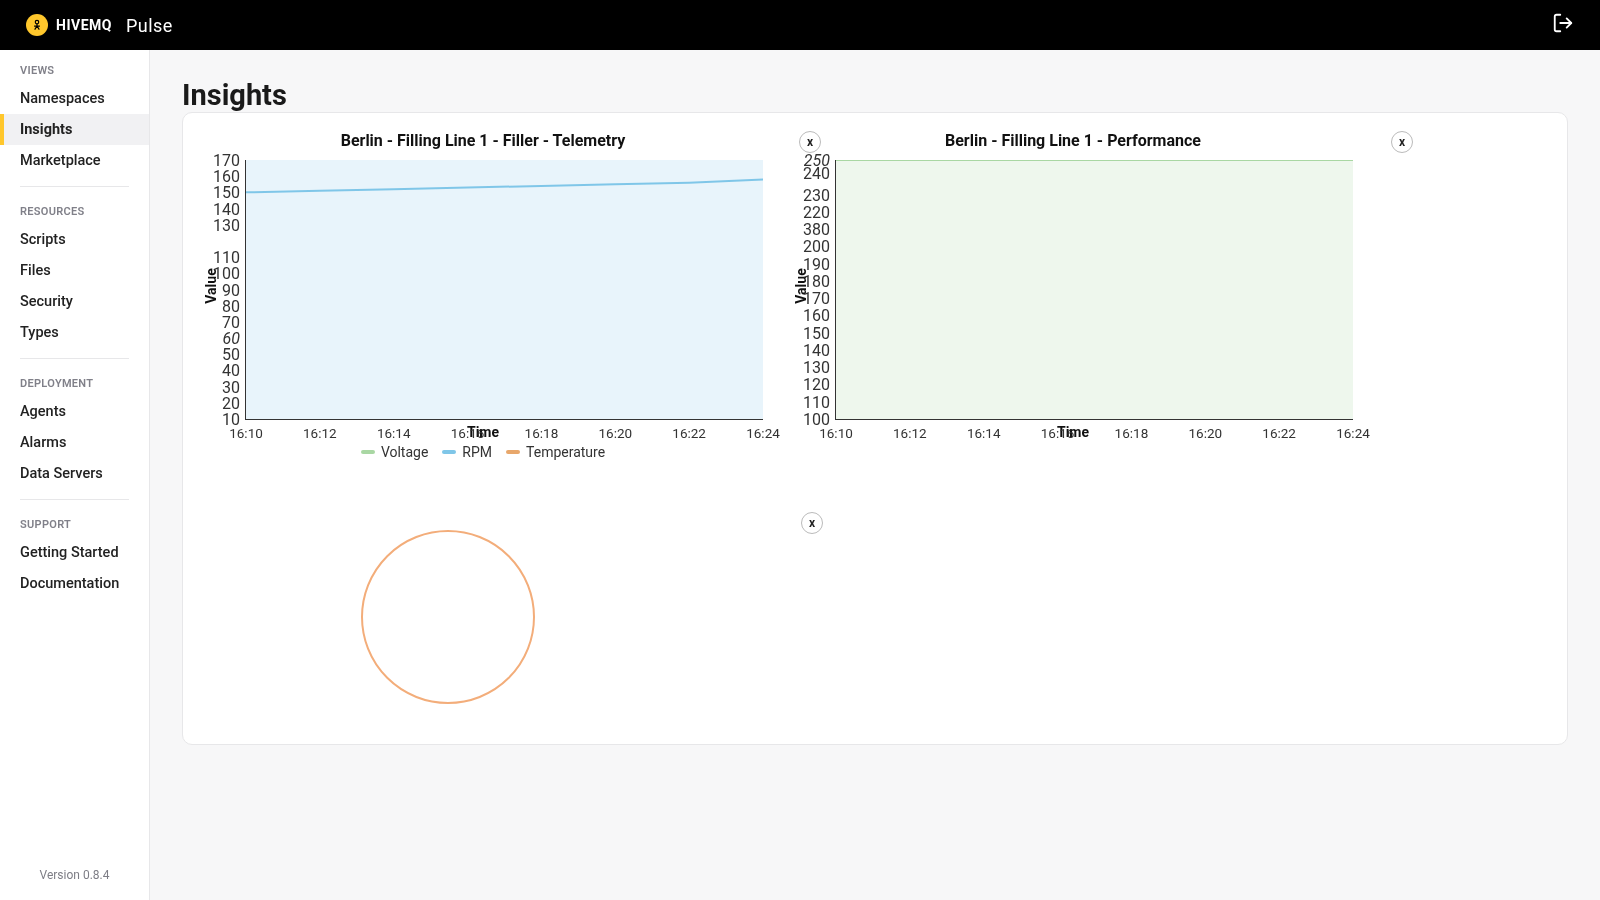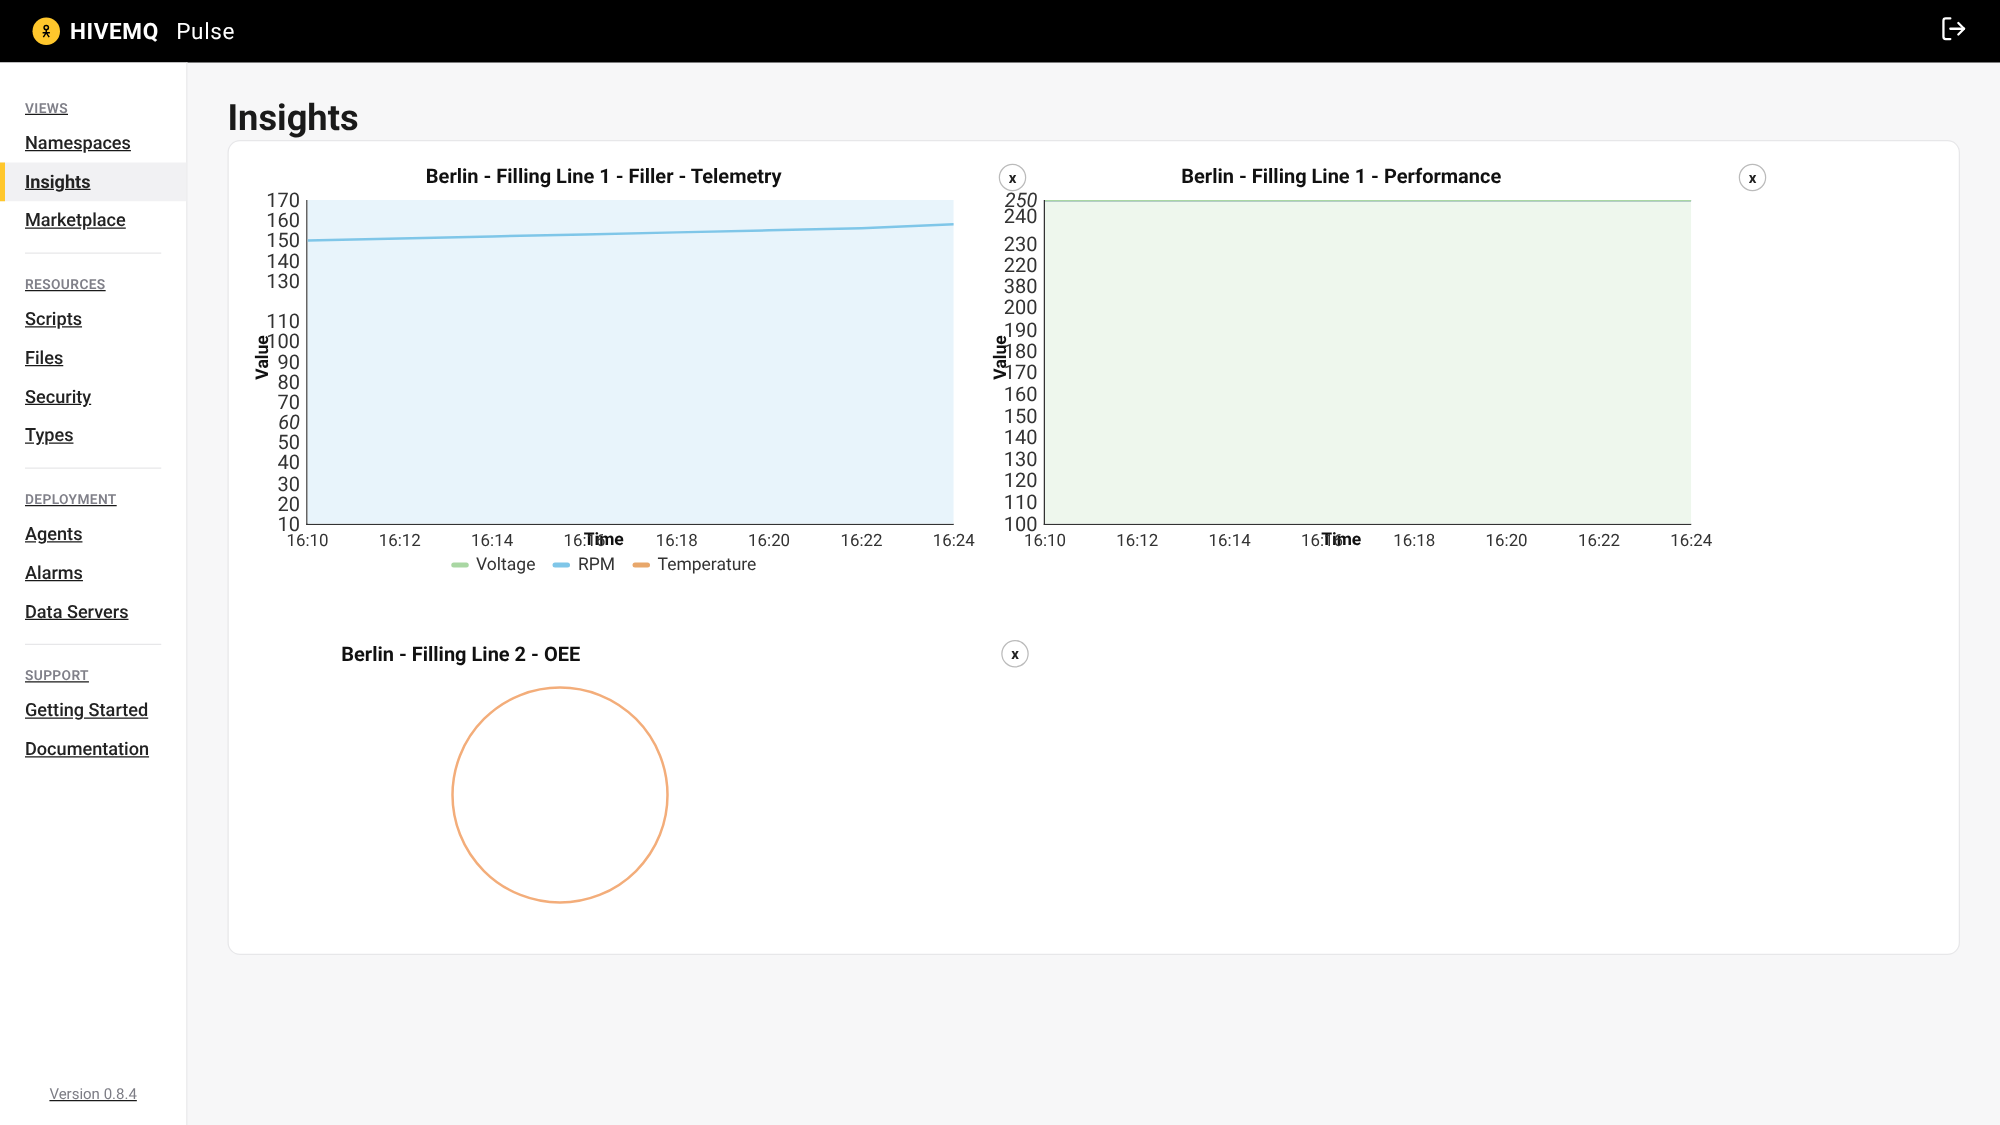--- a/index.html
+++ b/index.html
@@ -29,21 +29,21 @@
   .brand-logo {
     width: 22px; height: 22px;
     border-radius: 50%;
     background: #ffc72c;
     display: flex; align-items: center; justify-content: center;
   }
   .brand-logo svg { width: 14px; height: 14px; }
   .brand-text {
     color: #fff;
     font-weight: 700;
-    font-size: 18px;
+    font-size: 14px;
     letter-spacing: 0.5px;
   }
   .brand-sub {
     color: #fff;
     font-weight: 400;
     font-size: 18px;
     margin-left: 6px;
     letter-spacing: 0.5px;
   }
   .header-exit {
@@ -55,23 +55,22 @@
   .layout {
     display: flex;
     height: calc(900px - 50px);
   }
   .sidebar {
     width: 150px;
     background: #fff;
     border-right: 1px solid #e7e7e9;
     display: flex;
     flex-direction: column;
-    padding-top: 24px;
+    padding-top: 8px;
     position: relative;
-    text-decoration: underline;
   }
   .sidebar-group-label {
     font-size: 11px;
     font-weight: 600;
     color: #808089;
     letter-spacing: 0.3px;
     padding: 6px 20px;
     text-transform: uppercase;
   }
   .sidebar-item {
@@ -367,20 +366,19 @@
               <div class="xtick" style="left: 369.286px;">16:20</div>
               <div class="xtick" style="left: 443.143px;">16:22</div>
               <div class="xtick" style="left: 517px;">16:24</div>
             </div>
           <div class="axis-label-x">Time</div>
         </div>
       </div>
 
       <div class="row2">
         <div class="chart-wrap short">
-          <div class="chart-title" style="text-align:left; padding-left:70px;">Berlin - Filling Line 2 - OEE</div>
           <div class="close-btn">x</div>
           <div class="oee-circle"></div>
         </div>
       </div>
     </div>
   </div>
 </div>
 
 </body></html>

